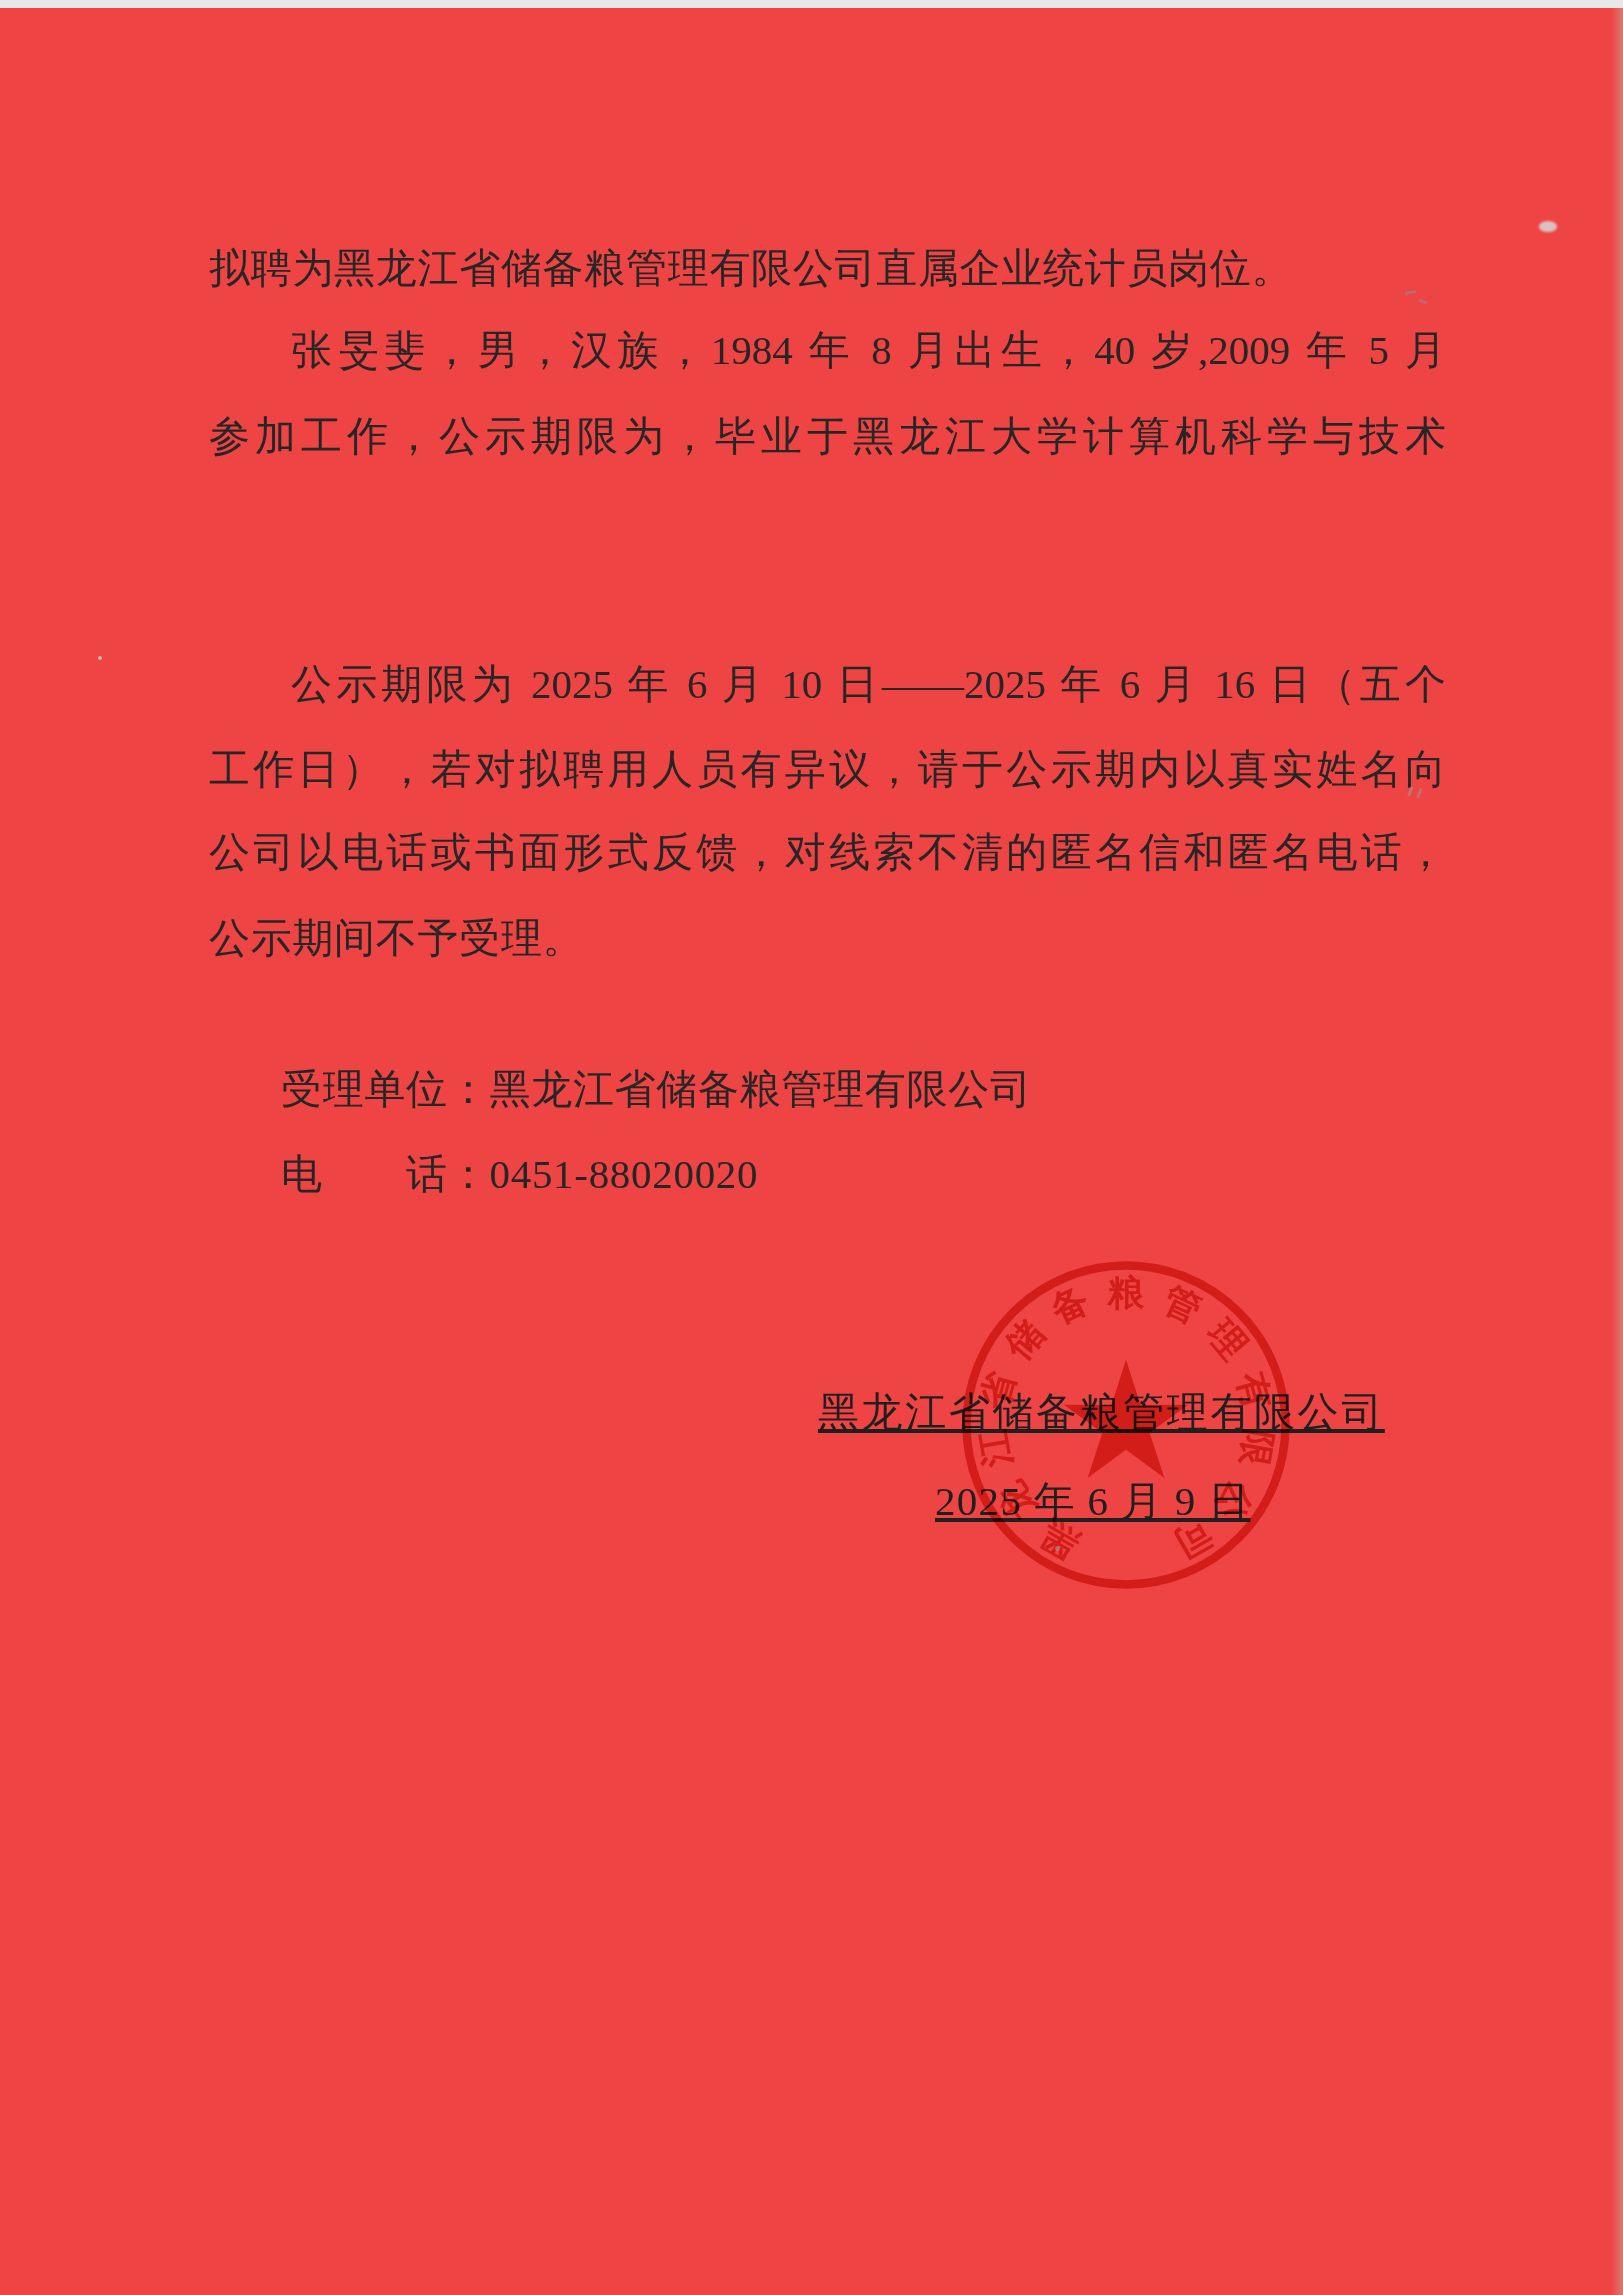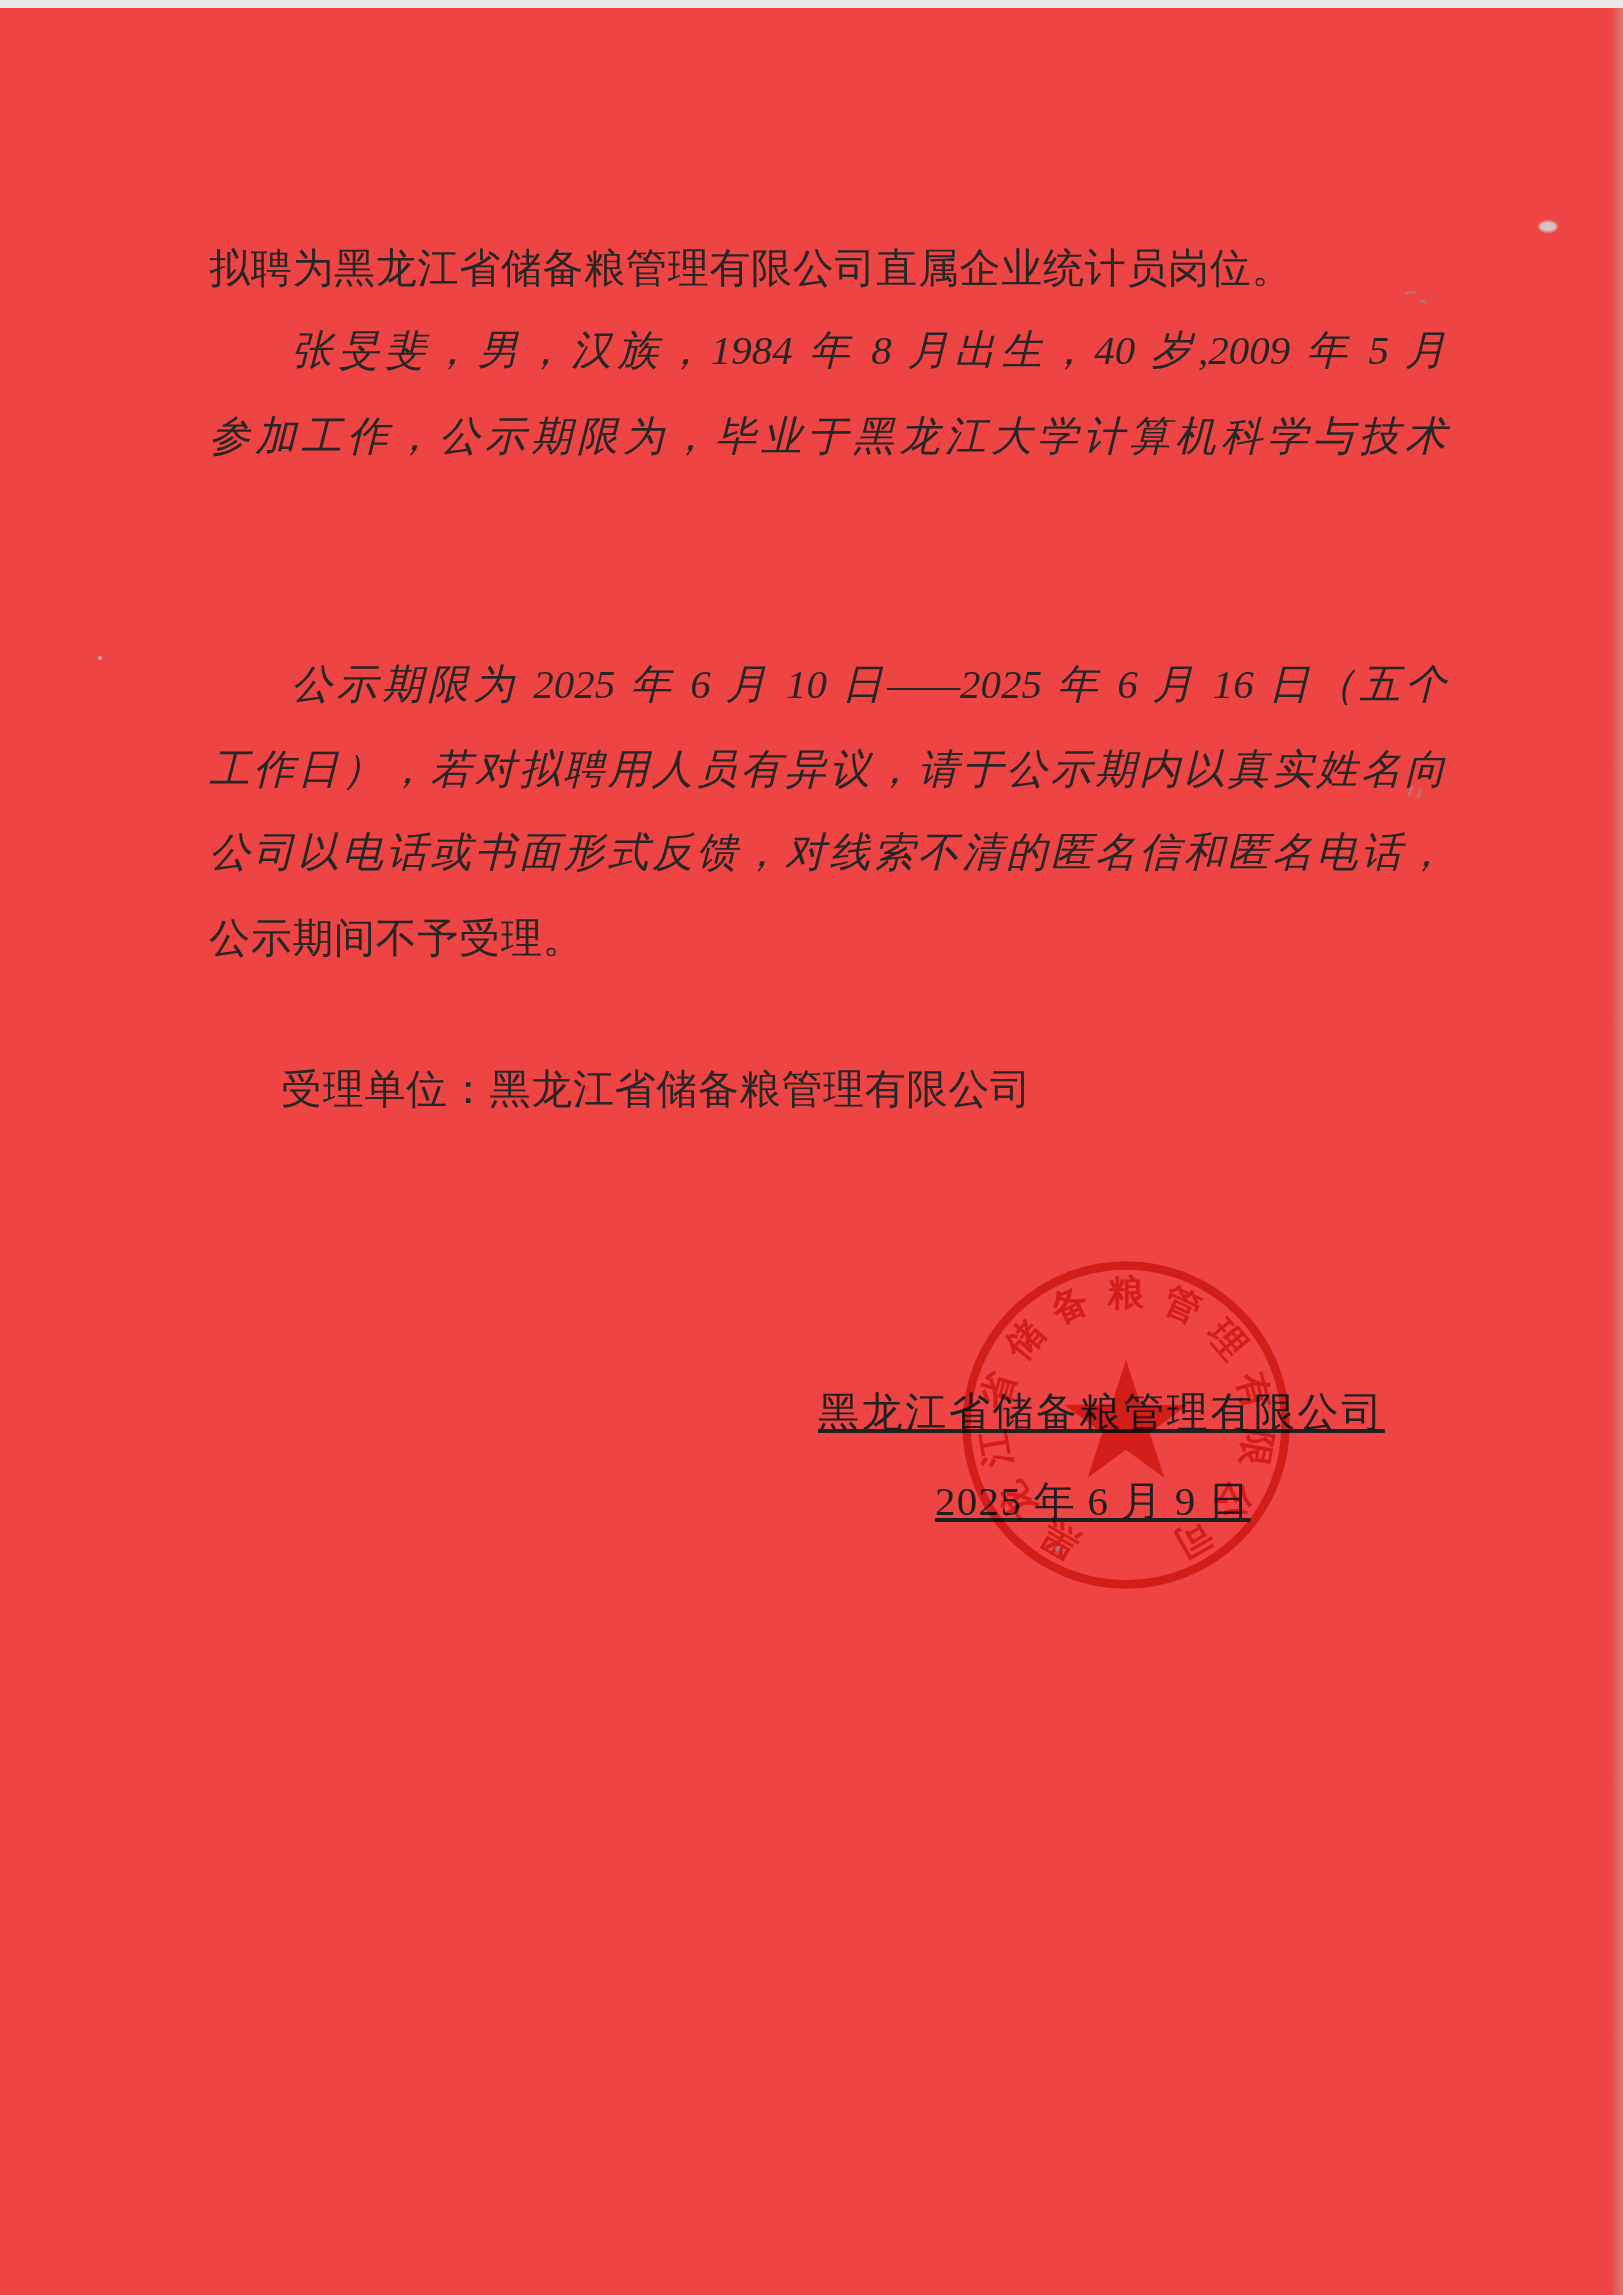--- a/index.html
+++ b/index.html
@@ -20,21 +20,20 @@
     letter-spacing:0.7px;
     white-space:pre;
     color:#262626;
   }
   .justify {
     width:1237px;
     white-space:normal;
     letter-spacing:0;
     text-align:justify;
     text-align-last:justify;
-    font-style:italic;
   }
   .indent { text-indent:82px; }
   .contact { left:281px; }
   .sig {
     position:absolute;
     font-size:41px;
     line-height:47px;
     white-space:pre;
     color:#1f1f1f;
     text-decoration:underline;
@@ -75,20 +74,21 @@
 
   <div class="line justify indent" style="top:319px">张旻斐，男，汉族，1984 年 8 月出生，40 岁,2009 年 5 月</div>
   <div class="line justify" style="top:405px">参加工作，公示期限为，毕业于黑龙江大学计算机科学与技术</div>
 
   <div class="line justify indent" style="top:653px">公示期限为 2025 年 6 月 10 日——2025 年 6 月 16 日（五个</div>
   <div class="line justify" style="top:738px">工作日），若对拟聘用人员有异议，请于公示期内以真实姓名向</div>
   <div class="line justify" style="top:821px">公司以电话或书面形式反馈，对线索不清的匿名信和匿名电话，</div>
   <div class="line contact" style="top:1058px">受理单位：黑龙江省储备粮管理有限公司</div>
 
   <div class="line" style="top:907px">公示期间不予受理。</div>
+  <div class="line contact" style="top:1143px">电　　话：0451-88020020</div>
 
   <div class="sig" id="sig-company">黑龙江省储备粮管理有限公司</div>
   <div class="sig" id="sig-date">2025 年 6 月 9 日</div>
 
   <svg id="seal" viewBox="0 0 514 514">
     <g fill="#d9493a" stroke="none">
       <circle cx="257" cy="257" r="244" fill="none" stroke="#d9493a" stroke-width="13"></circle>
       <polygon points="257,157 279.3,226.3 352.1,226.1 293.1,268.7 315.8,337.9 257,295 198.2,337.9 220.9,268.7 161.9,226.1 234.7,226.3"></polygon>
       <g text-anchor="middle" dominant-baseline="central">
         <text x="155.5" y="432.8" transform="rotate(-150 155.5 432.8)">黑</text>

